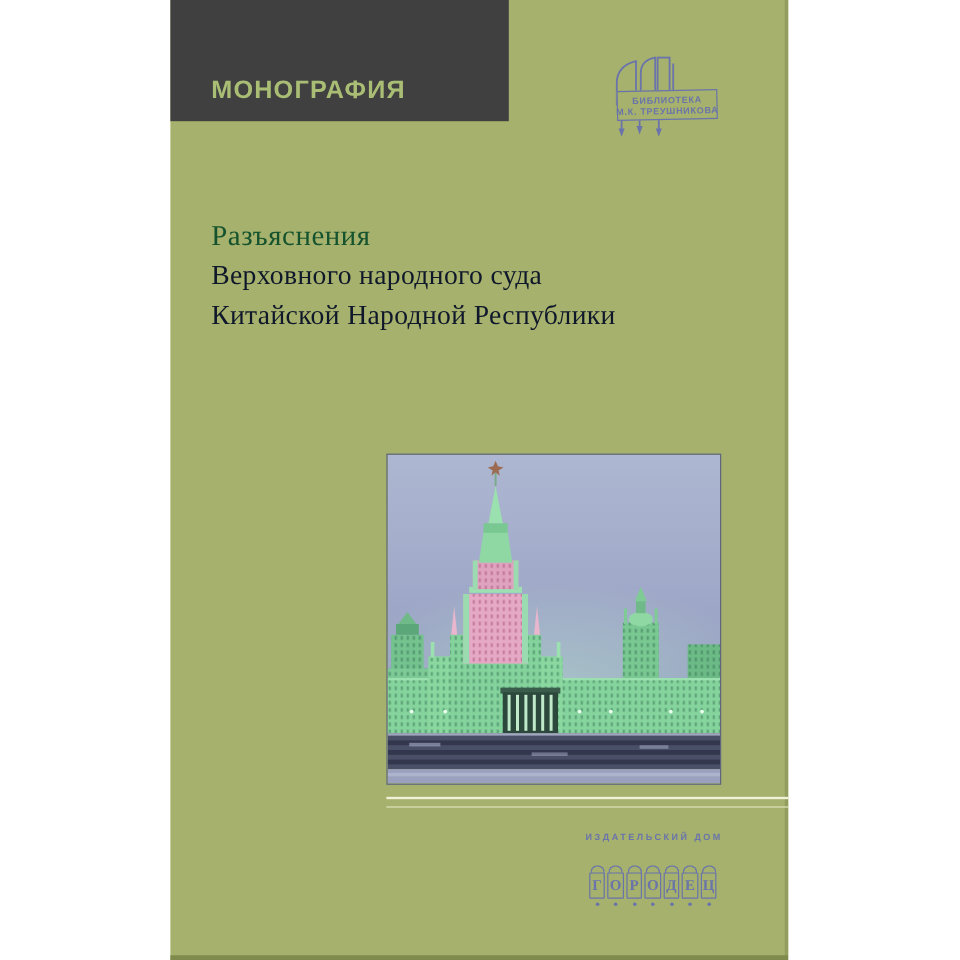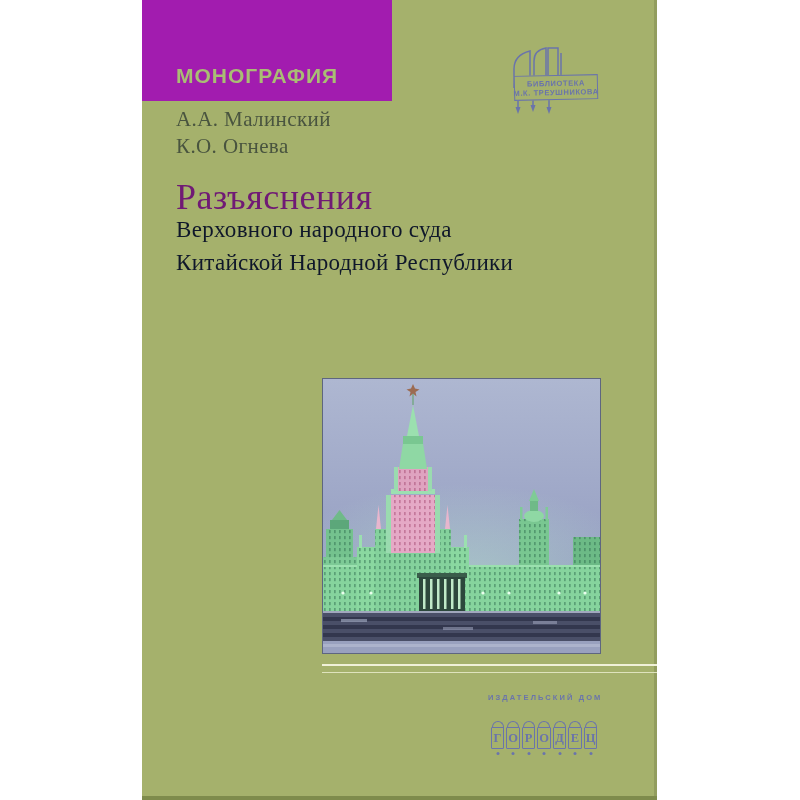--- a/index.html
+++ b/index.html
@@ -6,22 +6,22 @@
   body{
     width:800px;height:800px;position:relative;background:#ffffff;
     font-family:"Liberation Sans",sans-serif;overflow:hidden;
   }
   .cover{
     position:absolute;left:142px;top:0;width:515px;height:800px;
     background:#a5b16c;
     box-shadow: inset 0 -4px 0 #7e8b4c, inset -3px 0 0 rgba(90,100,50,0.25);
   }
   .series-band{
-    position:absolute;left:0;top:0;width:250px;height:101px;
-    background:#a21caf;
+    position:absolute;left:0;top:0;width:282px;height:101px;
+    background:#404040;
   }
   .series-label{
     position:absolute;left:34px;bottom:13px;
     font-family:"Liberation Sans",sans-serif;font-weight:bold;
     font-size:21px;letter-spacing:1px;color:#a9bd74;
   }
   
   .library-badge{position:absolute;left:360px;top:46px;width:100px;height:72px;}
   .library-badge svg{position:absolute;left:0;top:0;}
   .badge-box{
@@ -38,21 +38,21 @@
   .authors{
     position:absolute;left:34px;top:106px;
     font-family:"Liberation Serif",serif;font-size:21px;line-height:27px;
     color:#49543f;letter-spacing:0.4px;
   }
   
   .title-block{
     position:absolute;left:34px;top:180px;width:450px;
     font-family:"Liberation Serif",serif;color:#f3f1da;
   }
-  .title-line-main{font-size:36px;line-height:34px;color:#701a75;letter-spacing:0.5px;}
+  .title-line-main{font-size:24px;line-height:34px;color:#14532d;letter-spacing:0.5px;}
   .title-line{font-size:23px;line-height:32.5px;color:#0f172a;letter-spacing:0.3px;}
   
   .photo{
     position:absolute;left:180px;top:378px;width:277px;height:274px;
     border:1px solid #5e6680;box-sizing:content-box;overflow:hidden;
   }
   .photo svg{display:block;}
   
   .separator{
     position:absolute;left:180px;top:664px;width:335px;height:6px;
@@ -105,24 +105,20 @@
       <polygon points="28.5,59 33.5,59 31,66" fill="#6a74ab" stroke="none"></polygon>
       <line x1="47" y1="42" x2="47" y2="62"></line>
       <polygon points="44.5,61 49.5,61 47,68" fill="#6a74ab" stroke="none"></polygon>
     </svg>
     <div class="badge-box">
       <span>БИБЛИОТЕКА</span>
       <span>М.К. ТРЕУШНИКОВА</span>
     </div>
   </div>
 
-  <div class="authors">
-    <div>А.А. Малинский</div>
-    <div>К.О. Огнева</div>
-  </div>
 
   <div class="title-block">
     <div class="title-line-main">Разъяснения</div>
     <div class="title-line">Верховного народного суда</div>
     <div class="title-line">Китайской Народной Республики</div>
   </div>
 
   <div class="photo">
     <svg width="277" height="274" viewBox="0 0 277 274">
       <defs>

